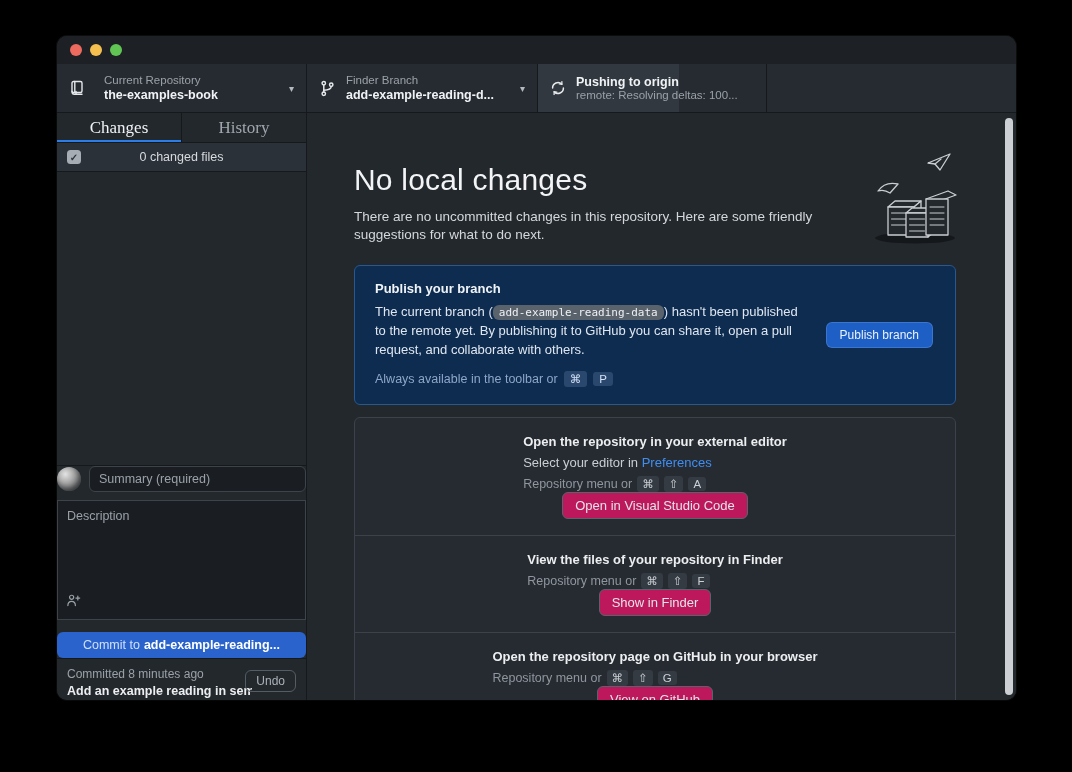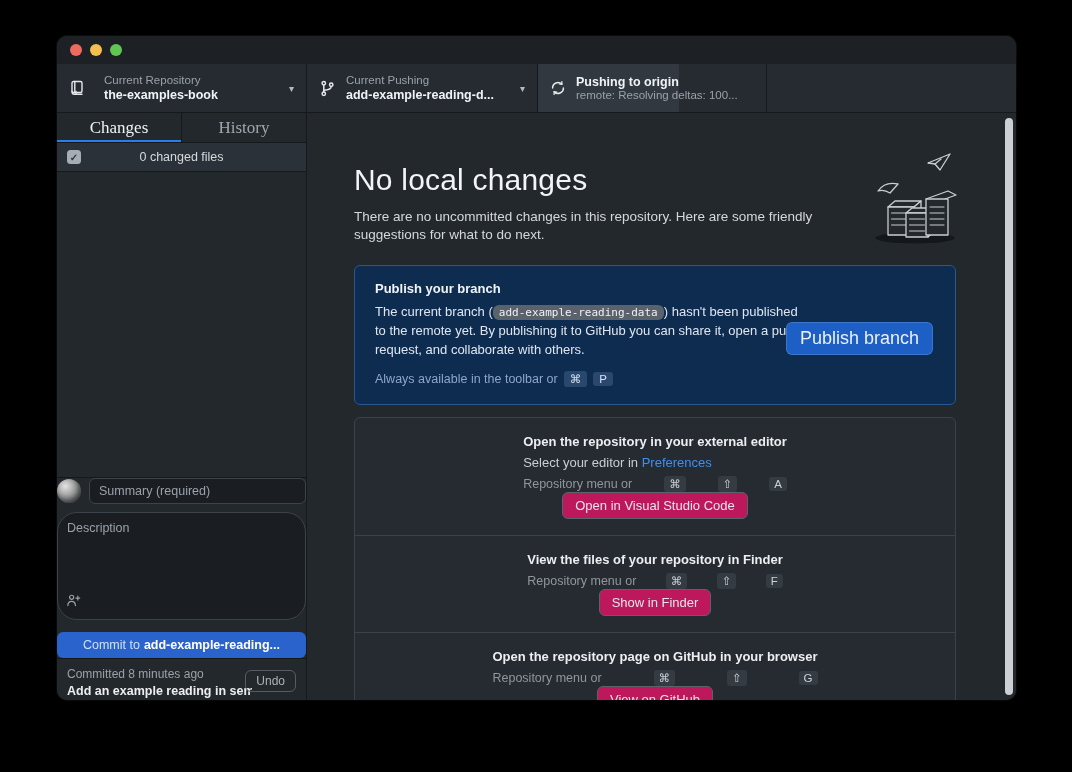--- a/index.html
+++ b/index.html
@@ -46,21 +46,21 @@
   .checkbox { position:absolute; left:10px; width:14px; height:14px; background:#a6adb4; border-radius:3.5px; display:flex; align-items:center; justify-content:center; font-size:10px; font-weight:700; color:#2e343a; cursor:pointer; }
   .sidebar-spacer { flex:1; }
 
   .commit-form { flex:none; border-top:1px solid #16191c; padding:0; }
   .summary-row { display:flex; align-items:center; gap:8px; margin-bottom:8px; }
   .avatar { flex:none; width:24px; height:24px; border-radius:50%;
     background: radial-gradient(circle at 35% 30%, #e3e3e3 0%, #9c9c9c 45%, #565b60 100%);
     box-shadow: inset -2px -3px 5px rgba(0,0,0,.5); }
   .summary-input { flex:1; min-width:0; height:26px; background:#1a1e23; border:1px solid #3c434a; border-radius:6px; color:#e6e9ec; font-size:12.5px; padding:0 9px; font-family:"Liberation Sans", sans-serif; outline:none; }
   .summary-input::placeholder { color:#9aa1a8; }
-  .description-box { position:relative; height:108px; background:#1a1e23; border:1px solid #3c434a; border-radius:20px; margin-bottom:12px; }
+  .description-box { position:relative; height:120px; background:#1a1e23; border:1px solid #3c434a; border-radius:0; margin-bottom:12px; }
   .description-box textarea { width:100%; height:86px; background:transparent; border:none; resize:none; outline:none; color:#e6e9ec; font-size:12.5px; padding:8px 9px; font-family:"Liberation Sans", sans-serif; }
   .description-box textarea::placeholder { color:#9aa1a8; }
   .coauthor { position:absolute; left:8px; bottom:7px; cursor:pointer; }
   .commit-btn { width:100%; height:26px; background:#2a63cc; border:none; border-radius:6px; font-size:12.5px; color:#cfe0fb; cursor:pointer; font-family:"Liberation Sans", sans-serif; white-space:nowrap; overflow:hidden; }
   .commit-branch { font-weight:700; color:#ffffff; margin-left:4px; }
 
   .committed-bar { flex:none; position:relative; border-top:1px solid #16191c; padding:8px 10px; height:42px; }
   .committed-time { font-size:12px; color:#9aa1a8; margin-bottom:3px; }
   .committed-msg { font-size:12.5px; font-weight:700; color:#eceef0; white-space:nowrap; overflow:hidden; width:185px; }
   .undo-btn { position:absolute; right:10px; top:11px; background:transparent; border:1px solid #555c64; border-radius:6px; color:#aab1b8; font-size:12px; padding:3px 10px; cursor:pointer; font-family:"Liberation Sans", sans-serif; }
@@ -71,29 +71,29 @@
   .page-title { font-size:30px; font-weight:400; color:#f2f4f6; margin-bottom:11px; letter-spacing:.2px; }
   .page-subtitle { font-size:13.5px; color:#d4d8dc; line-height:1.35; width:515px; margin-bottom:21px; }
   .illustration { position:absolute; top:38px; right:56px; }
 
   .publish-panel { position:relative; width:602px; background:#0d2c50; border:1px solid #27588f; border-radius:6px; padding:15px 20px 17px; margin-bottom:12px; }
   .panel-title { font-size:13px; font-weight:700; color:#f0f4f8; margin-bottom:7px; }
   .panel-body { font-size:13px; color:#dfe6f0; line-height:1.45; width:435px; }
   .code-pill { font-family:"DejaVu Sans Mono", monospace; font-size:11px; background:#5a626c; color:#eef1f4; border-radius:6px; padding:1px 6px; }
   .panel-hint { margin-top:11px; font-size:12.5px; color:#8ea6c8; display:flex; align-items:center; gap:6px; }
   .kbd-blue { background:#2a476d; color:#d4e2f5; border-radius:3px; padding:1px 6px; font-size:11.5px; min-width:9px; text-align:center; }
-  .publish-btn { position:absolute; right:22px; top:56px; background:#1d5fc4; border:1px solid rgba(255,255,255,.14); color:#eaf1fb; border-radius:6px; font-size:18px; padding:5px 13px; cursor:pointer; font-family:"Liberation Sans", sans-serif; }
+  .publish-btn { position:absolute; right:22px; top:56px; background:#1d5fc4; border:1px solid rgba(255,255,255,.14); color:#eaf1fb; border-radius:6px; font-size:12px; padding:5px 13px; cursor:pointer; font-family:"Liberation Sans", sans-serif; }
 
   .suggestions { width:602px; border:1px solid #3b424a; border-radius:6px; background:#262b32; }
   .sugg-row { display:flex; align-items:center; justify-content:space-between; padding:16px 20px; border-top:1px solid #3b424a;flex-direction:column; }
   .sugg-row:first-child { border-top:none; }
   .sugg-title { font-size:13px; font-weight:700; color:#eceef0; margin-bottom:6px; }
   .sugg-line { font-size:13px; color:#c9ced3; margin-bottom:6px; }
   .link { color:#3f8ef0; cursor:pointer; text-decoration:none; }
-  .sugg-hint { font-size:12.5px; color:#8f969d; display:flex; align-items:center; gap:5px;justify-content:space-between; }
+  .sugg-hint { font-size:12.5px; color:#8f969d; display:flex; align-items:center; gap:5px; }
   .kbd { background:#343b43; color:#ccd1d6; border-radius:3px; padding:1px 5px; font-size:11.5px; min-width:9px; text-align:center; }
   .sugg-btn { background:#be185d; border:1px solid #5a626b; border-radius:6px; color:#e2e5e9; font-size:13px; padding:5px 12px; cursor:pointer; white-space:nowrap; font-family:"Liberation Sans", sans-serif; }
 </style>
 </head>
 <body>
 
 <div class="stage">
   <div class="window">
 
     <div class="titlebar">
@@ -125,21 +125,21 @@
         <span class="tool-icon">
           <svg viewBox="0 0 16 16" width="17" height="17" fill="none" stroke="#e6e9ec" stroke-width="1.4" stroke-linecap="round">
             <circle cx="4.5" cy="3" r="1.6"></circle>
             <circle cx="4.5" cy="13" r="1.6"></circle>
             <circle cx="11.5" cy="4.5" r="1.6"></circle>
             <path d="M4.5 4.8v6.4"></path>
             <path d="M11.5 6.2c0 2.6-3.2 3.3-7 3.5"></path>
           </svg>
         </span>
         <span class="tool-text">
-          <div class="tool-label">Current Pushing</div>
+          <div class="tool-label">Finder Branch</div>
           <div class="tool-value">add-example-reading-d...</div>
         </span>
         <span class="chevron">▾</span>
       </div>
 
       <div class="tool-section push">
         <div class="progress-fill" style="width: 62%;"></div>
         <span class="tool-icon">
           <svg viewBox="0 0 16 16" width="16" height="16" fill="none" stroke="#e6e9ec" stroke-width="1.5" stroke-linecap="round">
             <path d="M13.4 8a5.4 5.4 0 0 1-9.2 3.85"></path>

